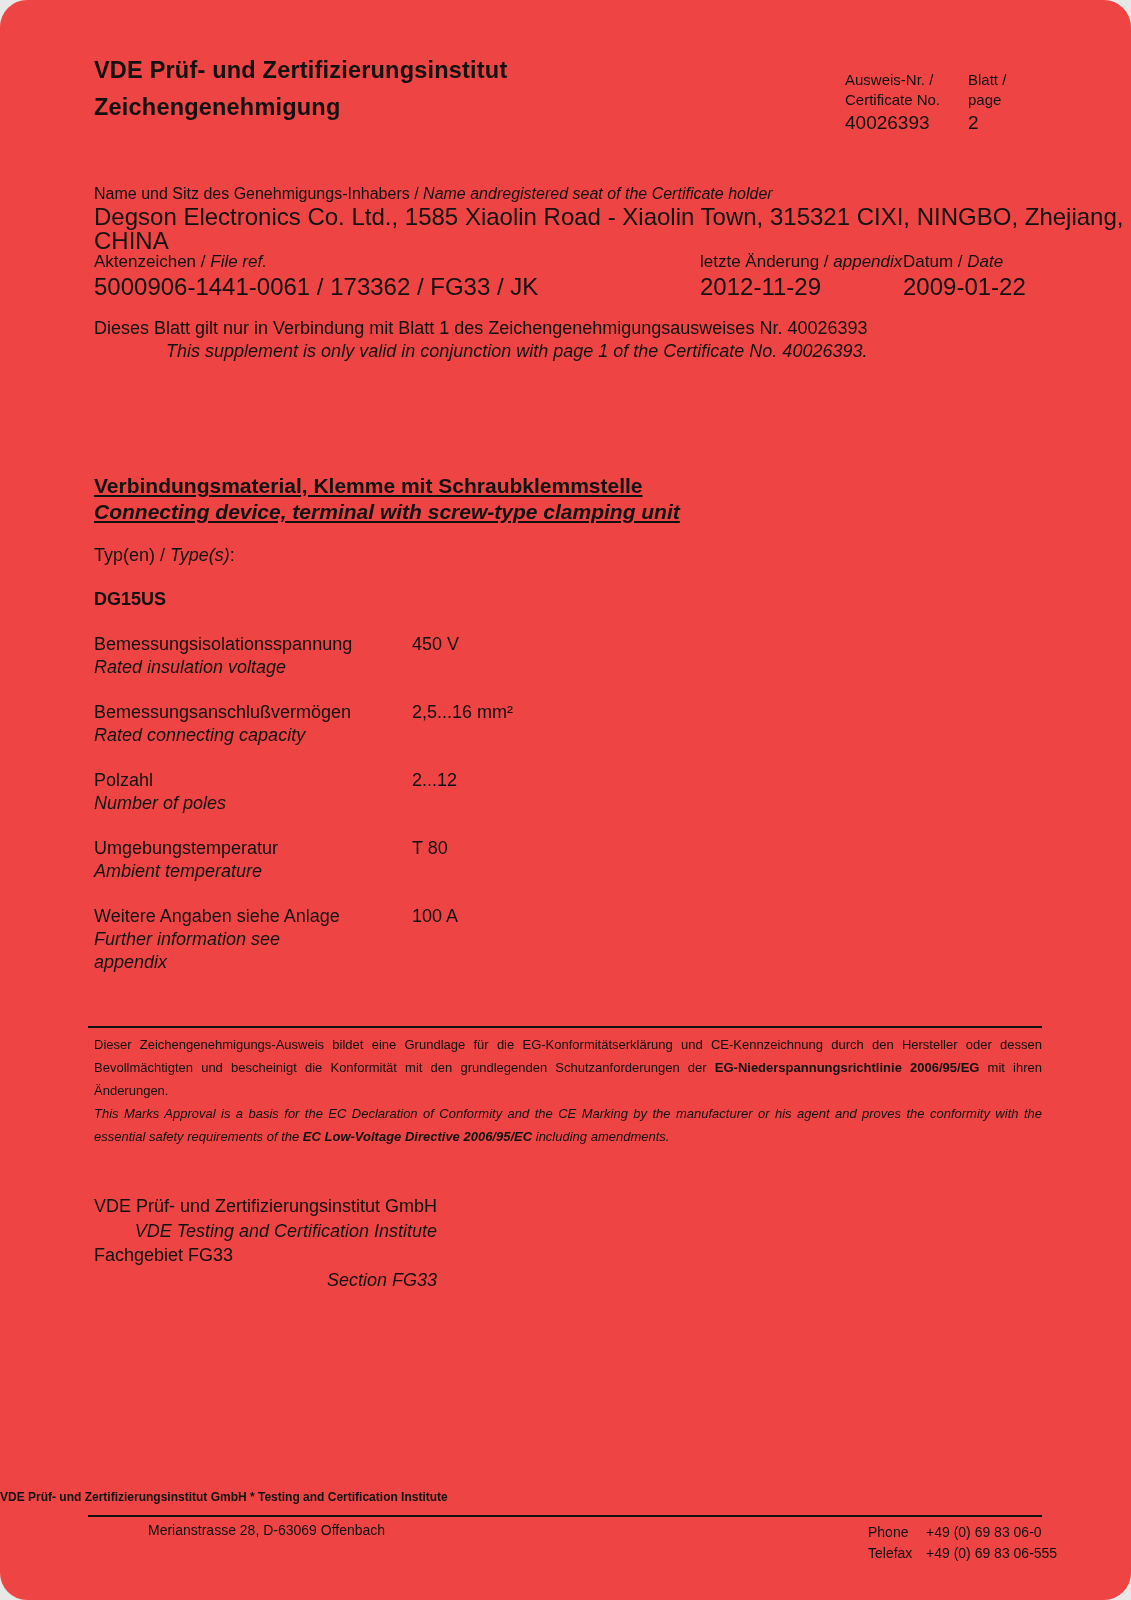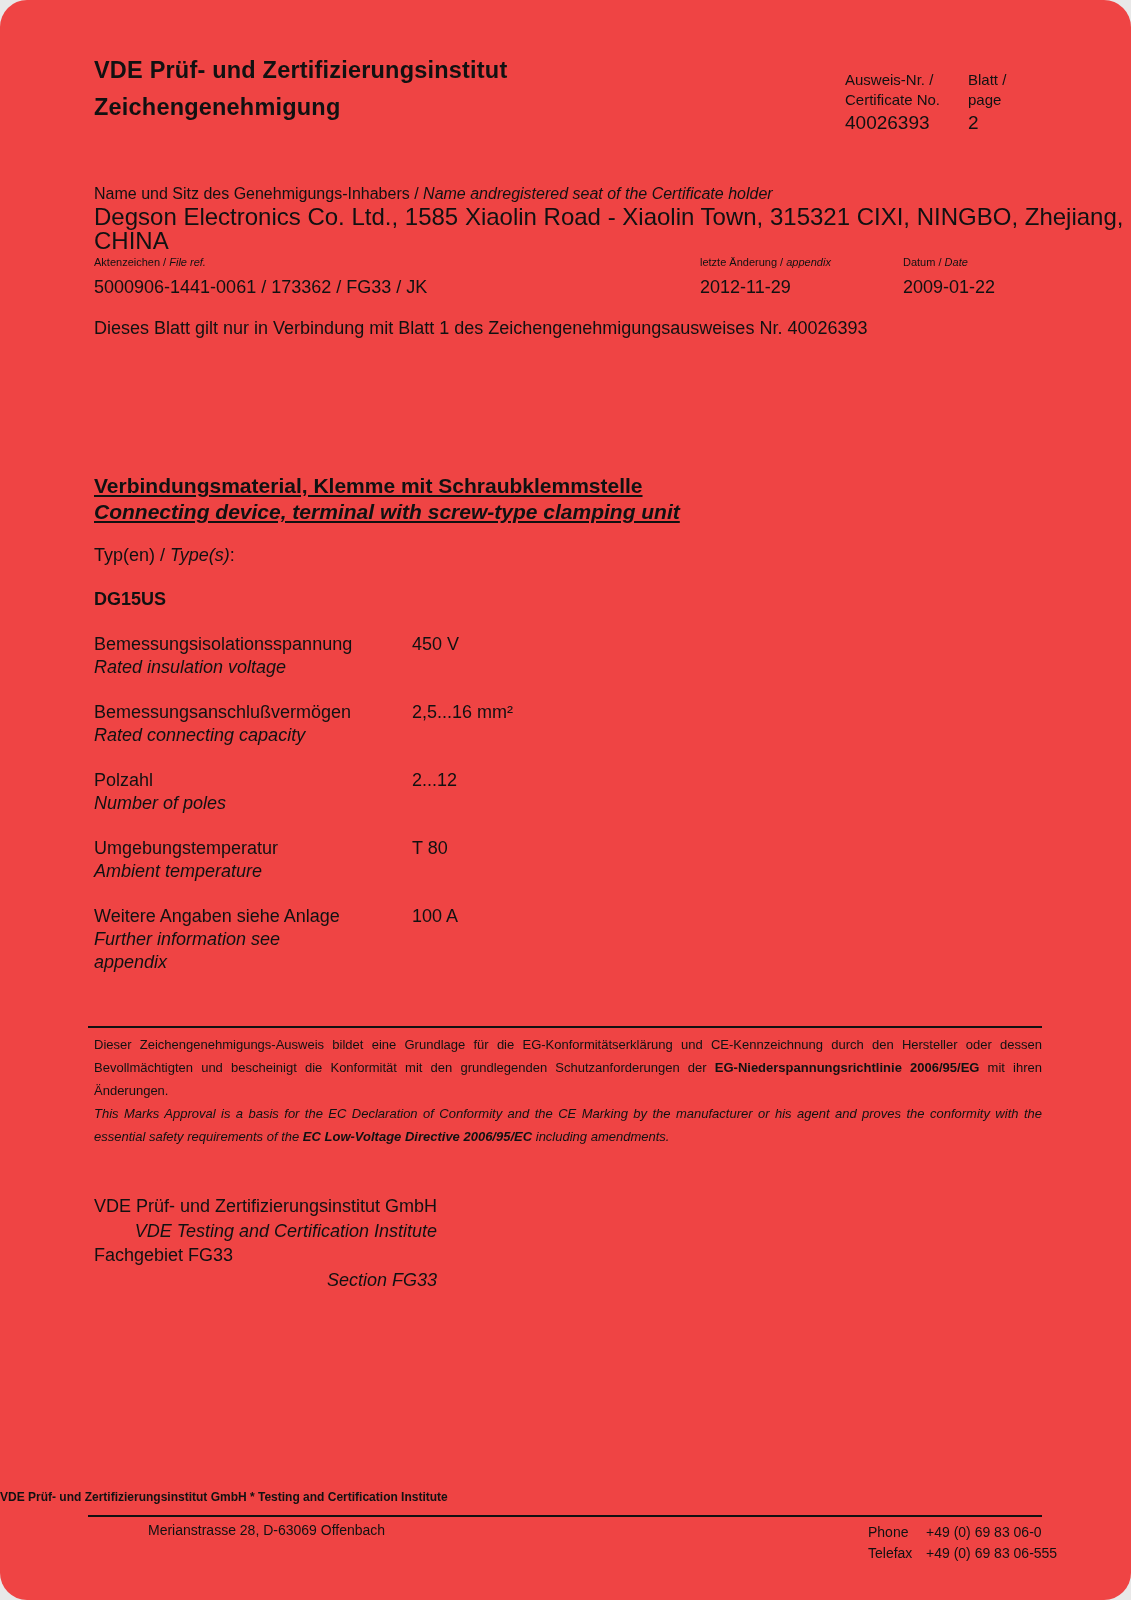--- a/index.html
+++ b/index.html
@@ -22,22 +22,22 @@
   .header-right { left: 845px; top: 62px; display: flex; margin-top: 8px; }
   .hr-col1 { width: 123px; }
   .hr-label { font-size: 15px; line-height: 20px; }
   .hr-value { font-size: 19px; line-height: 26px; }
 
   
   .holder-label { left: 94px; top: 183px; font-size: 16px; line-height: 22px; }
   .holder-value { left: 94px; top: 205px; font-size: 24px; line-height: 24px; }
 
   
-  .fr-label { font-size: 11px; line-height: 22px; }
-  .fr-value { font-size: 18px; line-height: 24px; }
+  .fr-label { font-size: 17px; line-height: 22px; }
+  .fr-value { font-size: 24px; line-height: 24px; }
   .fr-col-left  { left: 94px;  top: 251px; }
   .fr-col-mid   { left: 700px; top: 251px; }
   .fr-col-right { left: 903px; top: 251px; }
   .fr-col-left .fr-value, .fr-col-mid .fr-value, .fr-col-right .fr-value { margin-top: 2px; }
 
   
   .notice { left: 94px; top: 317px; font-size: 18px; line-height: 23px; }
 
   
   .product-title { left: 94px; top: 473px; font-size: 21px; font-weight: bold; line-height: 26px; text-decoration: underline; }
@@ -103,20 +103,21 @@
     <div class="fr-label"><span>letzte Änderung / </span><span class="it">appendix</span></div>
     <div class="fr-value">2012-11-29</div>
   </div>
   <div class="abs fr-col-right">
     <div class="fr-label"><span>Datum / </span><span class="it">Date</span></div>
     <div class="fr-value">2009-01-22</div>
   </div>
 
   <div class="abs notice">
     <div>Dieses Blatt gilt nur in Verbindung mit Blatt 1 des Zeichengenehmigungsausweises Nr. 40026393</div>
+    <div class="it">This supplement is only valid in conjunction with page 1 of the Certificate No. 40026393.</div>
   </div>
 
   <div class="abs product-title">
     <div>Verbindungsmaterial, Klemme mit Schraubklemmstelle</div>
     <div class="it">Connecting device, terminal with screw-type clamping unit</div>
   </div>
 
   <div class="abs types-line"><span>Typ(en) / </span><span class="it">Type(s)</span><span>:</span></div>
 
   <div class="abs type-value">DG15US</div>

